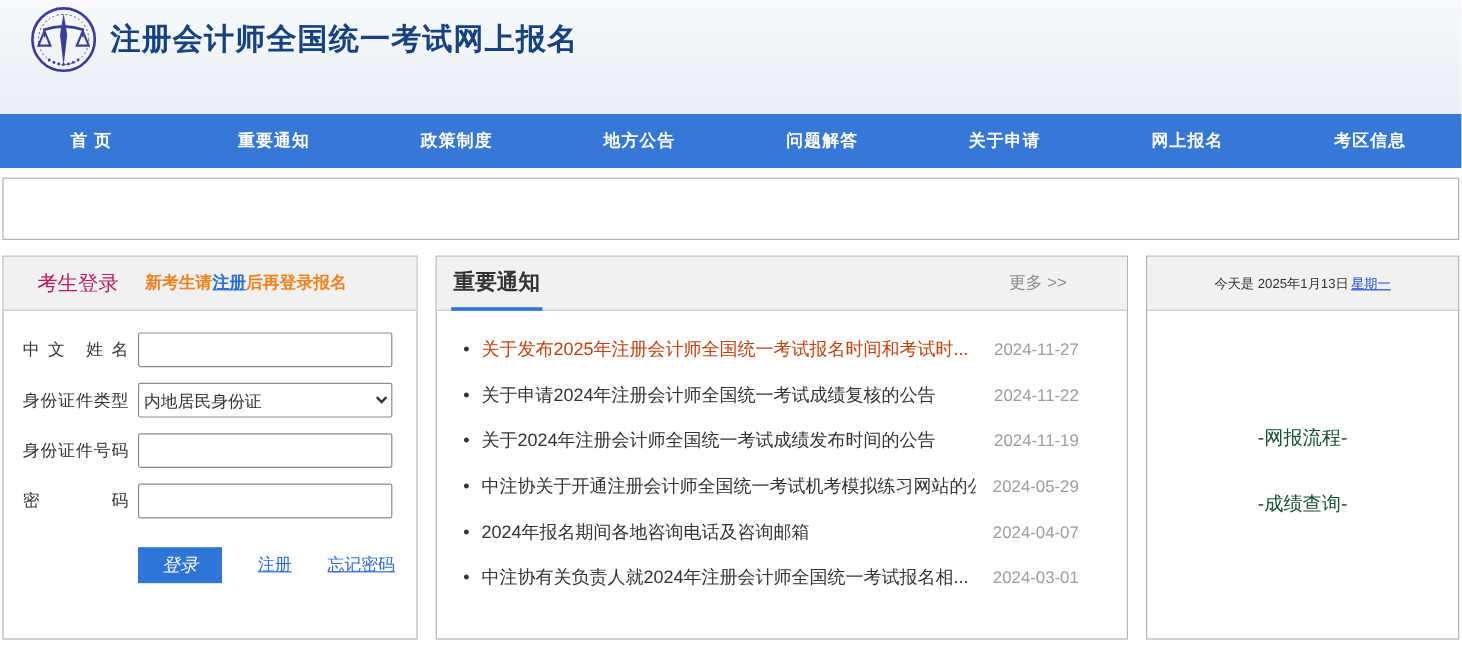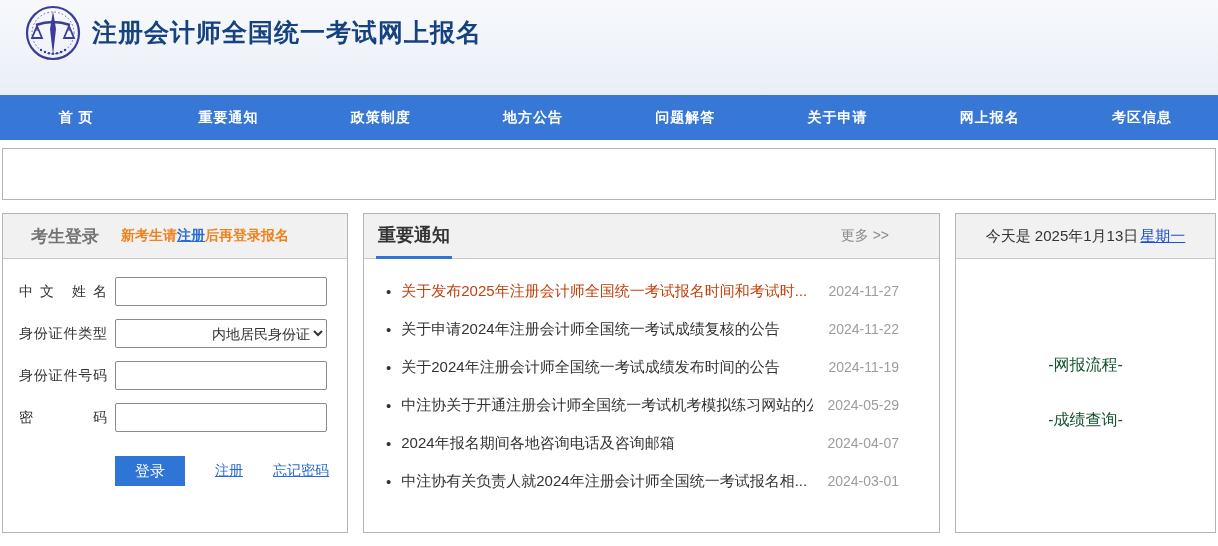--- a/index.html
+++ b/index.html
@@ -18,48 +18,48 @@
   .banner-box { margin:8px 2px 0 2px; height:52px; background:#fff; border:1px solid #b3b3b3; }
 
   
   .content { display:flex; margin:13px 2px 0 2px; gap:15px; }
   .panel { background:#fff; border:1px solid #b5b5b5; height:320px; }
   .panel-header { height:45px; background:#f1f1f1; border-bottom:1px solid #c9c9c9; display:flex; align-items:center; }
 
   
   .login-panel { width:346px; flex:0 0 auto; }
   .login-panel .panel-header { padding:0 12px 0 28px; }
-  .login-title { font-size:17px; font-weight:bold; color:#737373; }
+  .login-title { font-size:17px; font-weight:normal; color:#be185d; }
   .login-notice { margin-left:22px; font-size:14px; font-weight:bold; color:#f0821e;text-align:right; }
   .login-notice a { color:#2a6cd5; text-decoration:underline; cursor:pointer; }
   .login-body { padding:18px 16px 0 16px; }
   .form-row { display:flex; align-items:center; margin-bottom:13px; }
   .form-label { width:88px; font-size:14px; color:#333; text-align:justify; text-align-last:justify; margin-right:8px; flex:0 0 auto; }
   .form-input { width:212px; height:29px; border:1px solid #8b8b8b; border-radius:2px; background:#fff; font-size:14px; padding:0 6px; color:#333; }
-  .form-select { width:212px; height:29px; border:1px solid #8b8b8b; border-radius:2px; background:#fff; font-size:14px; color:#333;text-align:right; }
+  .form-select { width:212px; height:29px; border:1px solid #8b8b8b; border-radius:2px; background:#fff; font-size:14px; color:#333; }
   .login-buttons { display:flex; align-items:center; margin:24px 0 0 96px; }
-  .login-btn { width:70px; height:30px; background:#2e75d5; color:#fff; border:none; font-size:15px; cursor:pointer; }
+  .login-btn { width:70px; height:30px; background:#2e75d5; color:#fff; border:none; font-size:15px; cursor:pointer;font-style:italic; }
   .login-link { font-size:14px; color:#2a6cd5; text-decoration:underline; margin-left:30px; cursor:pointer; }
 
   
   .notice-panel { flex:1; display:flex; flex-direction:column; }
   .notice-panel .panel-header { padding:0 50px 0 0; justify-content:space-between; }
   .notice-tab { height:45px; display:flex; align-items:center; margin-left:12px; border-bottom:3px solid #2e75d5; padding:0 2px; }
   .notice-title { font-size:18px; font-weight:bold; color:#333; }
   .notice-more { font-size:14px; color:#8a8a8a; cursor:pointer; }
   .notice-list { list-style:none; padding:13px 40px 0 22px; }
   .notice-item { display:flex; align-items:center; height:38px; font-size:15px; }
   .notice-item::before { content:"•"; color:#333; margin-right:10px; font-size:15px; }
   .notice-link { color:#333; text-decoration:none; cursor:pointer; flex:1; white-space:nowrap; overflow:hidden; }
   .notice-item.highlight .notice-link { color:#c2410c; }
   .notice-date { color:#9d9d9d; font-size:14px; margin-left:14px; flex:0 0 auto; }
 
   
   .info-panel { width:261px; flex:0 0 auto; }
-  .info-panel .panel-header { justify-content:center; font-size:15px; color:#333; }
+  .info-panel .panel-header { justify-content:center; font-size:11px; color:#333; }
   .info-weekday { color:#1d4ed8; margin-left:2px;text-decoration:underline; }
   .info-body { display:flex; flex-direction:column; align-items:center; }
   .info-link { margin-top:0; font-size:16px; color:#14532d; text-decoration:none; cursor:pointer; }
   .info-link.first { margin-top:96px; }
   .info-link.second { margin-top:34px; }
 </style>
 </head>
 <body>
 
 <div class="site-header">

